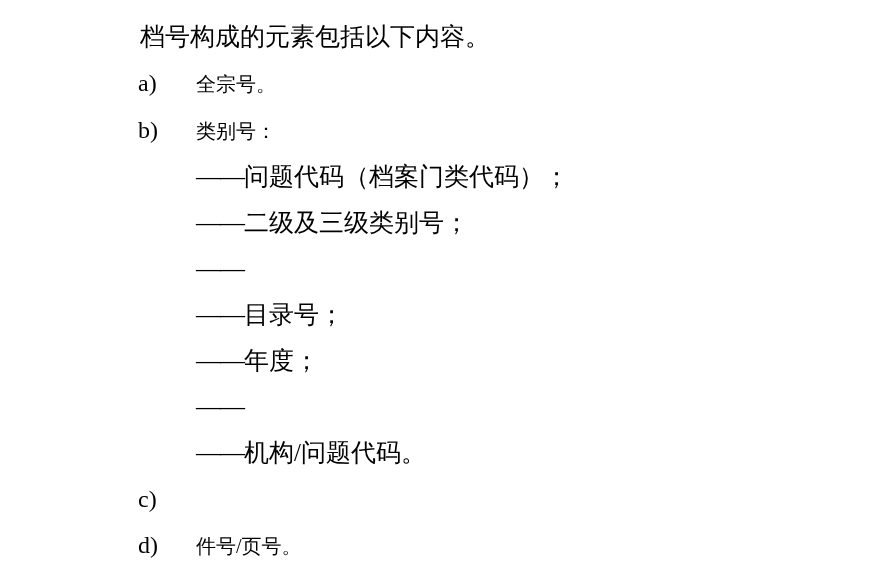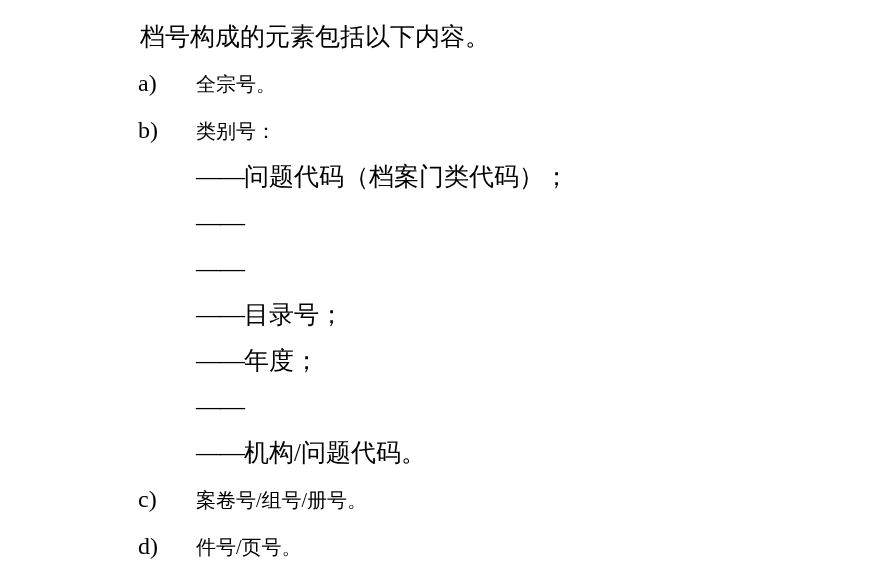--- a/index.html
+++ b/index.html
@@ -69,21 +69,21 @@
   <div class="line item">
     <span class="marker">b)</span>
     <span class="text">类别号：</span>
   </div>
 
   <div class="line dash-item">
     <span class="dash">——</span><span>问题代码（档案门类代码）；</span>
   </div>
 
   <div class="line dash-item">
-    <span class="dash">——</span>
+    <span class="dash">——</span><span>二级及三级类别号；</span>
   </div>
 
   <div class="line dash-item">
     <span class="dash">——</span>
   </div>
 
   <div class="line dash-item">
     <span class="dash">——</span><span>目录号；</span>
   </div>
 
@@ -94,21 +94,20 @@
   <div class="line dash-item">
     <span class="dash">——</span>
   </div>
 
   <div class="line dash-item">
     <span class="dash">——</span><span>机构/问题代码。</span>
   </div>
 
   <div class="line item">
     <span class="marker">c)</span>
-    <span class="text">案卷号/组号/册号。</span>
   </div>
 
   <div class="line item">
     <span class="marker">d)</span>
     <span class="text">件号/页号。</span>
   </div>
 
 </div>
 
 </body></html>

